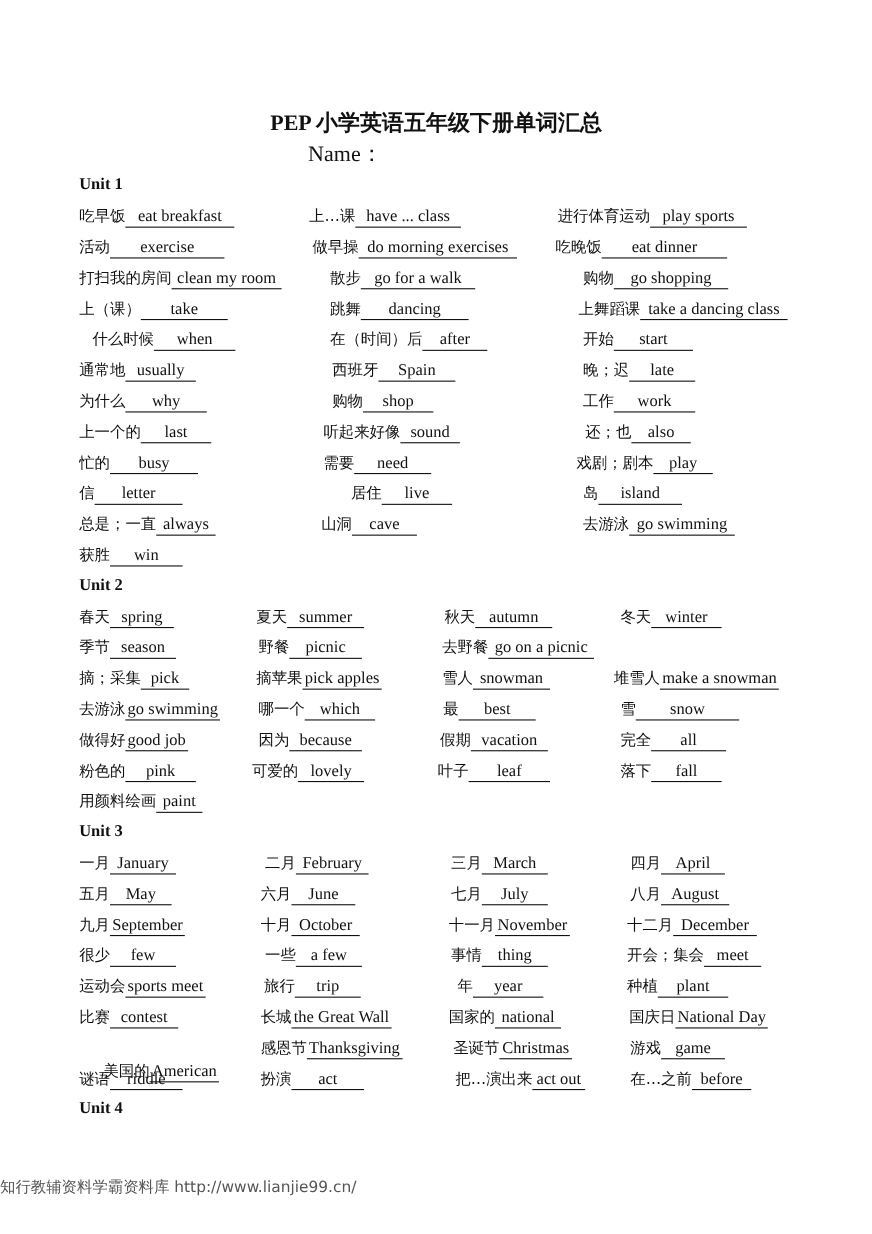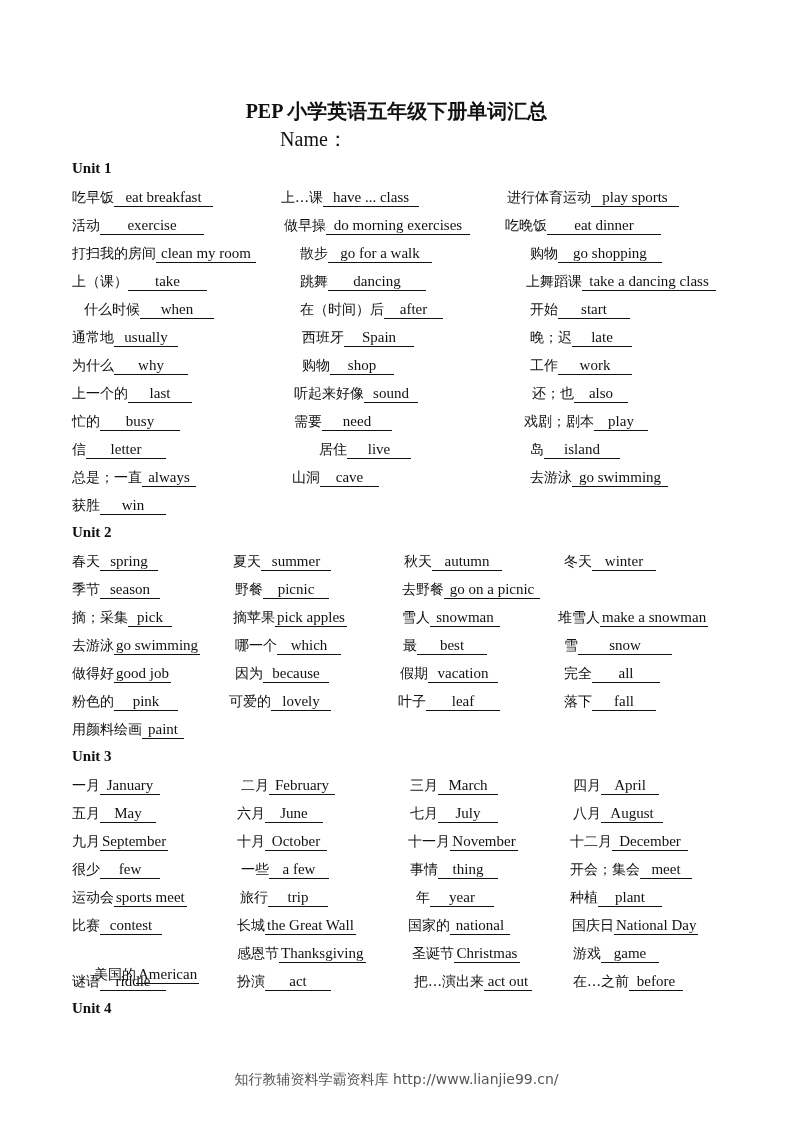--- a/index.html
+++ b/index.html
@@ -6,21 +6,21 @@
   body { width:793px; height:1122px; position:relative; overflow:hidden;
          font-family:"Liberation Serif","DejaVu Serif",serif; color:#111; }
   .title { position:absolute; top:98px; left:0; width:793px; text-align:center;
            font-size:20px; font-weight:bold; font-family:"Liberation Serif","DejaVu Serif",serif; }
   .name { position:absolute; top:126px; left:0; width:628px; text-align:center; font-size:20px; }
   .unit { position:absolute; left:72px; font-size:15px; font-weight:bold; }
   .item { position:absolute; font-size:15px; white-space:nowrap; line-height:20px; }
   .item .cn { font-family:"DejaVu Sans",sans-serif; font-size:14px; }
   .item .en { display:inline-block; border-bottom:1px solid #111; text-align:center;
               line-height:18px; padding:0 2px; }
-  .footer { position:absolute; top:1071px; left:0; width:793px; text-align:center;
+  .footer { position:absolute; top:1071px; left:0; width:793px; 
             font-family:"DejaVu Sans",sans-serif; font-size:14px; color:#555; }
 </style>
 </head>
 <body>
 
 <div class="title">PEP 小学英语五年级下册单词汇总</div>
 <div class="name">Name：</div>
 
 <div id="content">
     <div class="unit" style="top: 160px;">Unit 1</div>

